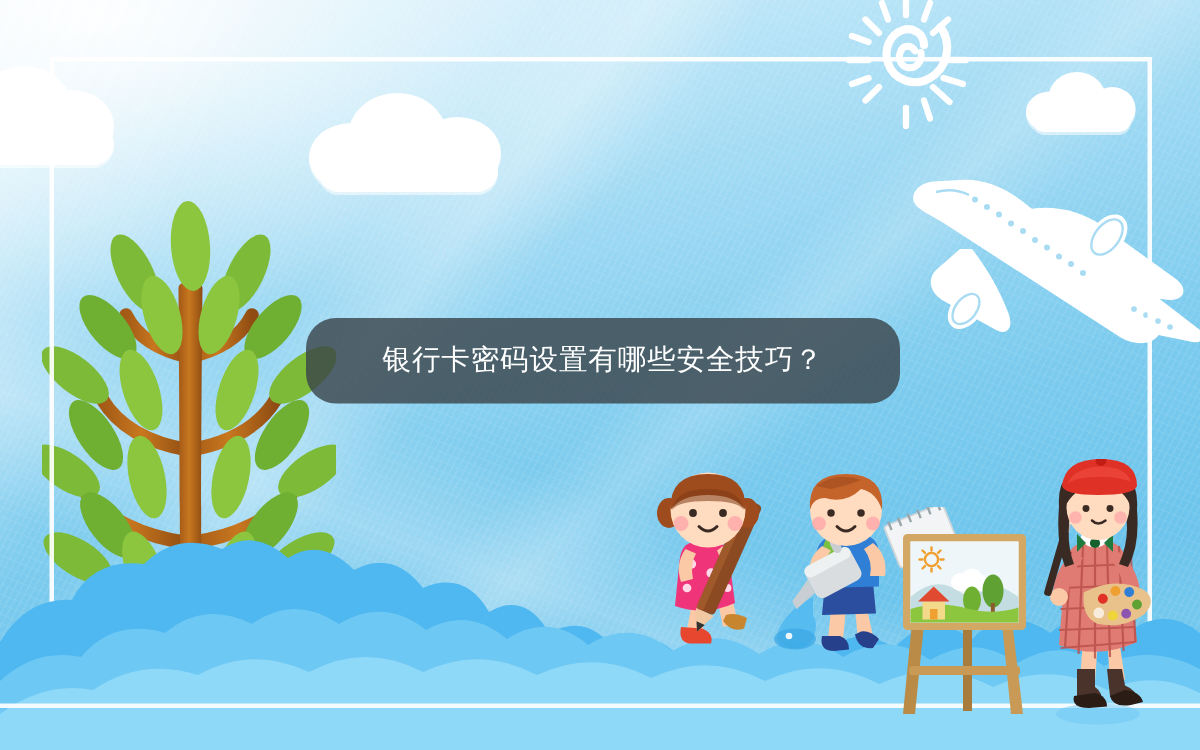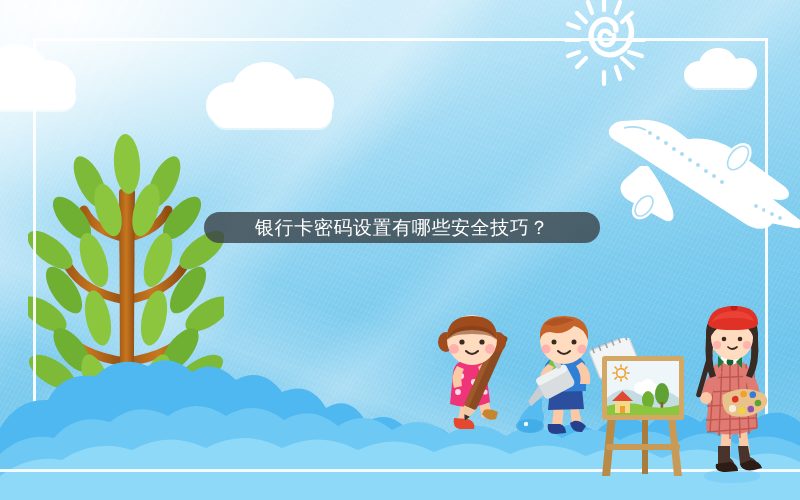--- a/index.html
+++ b/index.html
@@ -81,21 +81,21 @@
 
   
   .kid { position: absolute; }
 
   
   .title-bar {
     position: absolute;
     left: 204px;
     top: 212px;
     width: 396px;
-    height: 31px;
+    height: 57px;
     background: rgba(56, 66, 72, 0.80);
     border-radius: 20px;
     display: flex;
     align-items: center;
     justify-content: center;
     box-sizing: border-box;
     padding: 0 18px;
     text-align: right;
   }
   .title-text {

